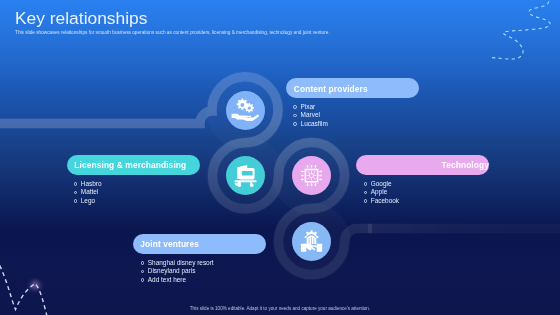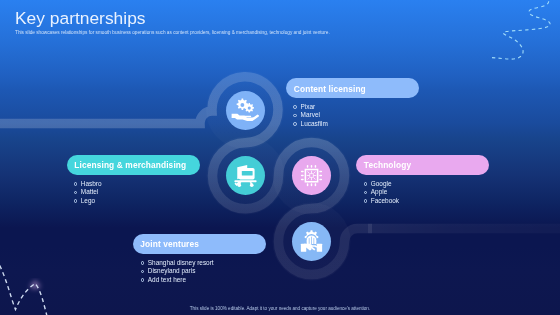--- a/index.html
+++ b/index.html
@@ -58,21 +58,21 @@
     <g fill="none" stroke="#a5e0fb" stroke-width="1.1" stroke-dasharray="3.4 3.2" stroke-linecap="butt" opacity="0.95">
       <path d="M 545 -4 C 553 2 547 6 538 7.5 C 530 9 527 11 530 14 C 534 18 552 19 550 25 C 548 30 516 30 506.5 31.5 C 498 33 508 35.5 515 40 C 522 45 526 52 520.5 56.5 C 515 61 505 58.5 492 57.6"></path>
     </g>
     <g>
       <path fill="none" stroke="#e9b6f2" stroke-width="5" opacity="0.5" filter="url(#softglow)" d="M 31.5 288 L 35.2 283.6 L 38.8 288"></path>
       <path fill="none" stroke="#dbe8fb" stroke-width="1.4" stroke-dasharray="4.1 3.3" stroke-linecap="butt" opacity="0.93" d="M -4 259 C 6 275 10 296 15.5 309.5 C 21 296 28 288 35.2 283.6 C 41 290 44 305 47.5 318"></path>
     </g>
   </svg>
 
   <div class="pill" style="left:286px;top:78px;width:132.5px;background:#8ebbfb;">
-    <span class="pt">Content licensing</span>
+    <span class="pt">Content providers</span>
   </div>
   <div class="items" style="left:293.3px;top:102.5px;">
     <div class="item">
         <span class="dot"></span>
         <span>Pixar</span>
       </div>
     <div class="item">
         <span class="dot"></span>
         <span>Marvel</span>
       </div>
@@ -93,21 +93,21 @@
     <div class="item">
         <span class="dot"></span>
         <span>Mattel</span>
       </div>
     <div class="item">
         <span class="dot"></span>
         <span>Lego</span>
       </div>
   </div>
 
-  <div class="pill" style="left:356px;top:154.8px;width:133px;background:#e9a9ef;">
+  <div class="pill" style="left:356px;top:154.8px;width:133px;background:#e9a9ef;justify-content:flex-end;">
     <span class="pt">Technology</span>
   </div>
   <div class="items" style="left:363.5px;top:179.5px;">
     <div class="item">
         <span class="dot"></span>
         <span>Google</span>
       </div>
     <div class="item">
         <span class="dot"></span>
         <span>Apple</span>
@@ -194,16 +194,16 @@
       <g stroke="#86b8f5" stroke-width="1.15" stroke-linecap="round">
             <path d="M20.3 17.2 v8.9 M24 14.9 v11.2 M27.7 17.2 v8.9"></path>
           </g>
       <rect x="7" y="25.5" width="8.6" height="13" rx="1"></rect>
           <rect x="32.4" y="25.5" width="8.6" height="13" rx="1"></rect>
       <path d="M15.4 25.5 h6.2 l4 2.4 4.8 0 3.2 2.2 -1.6 2 -3-1.8 -4 0 5.2 4 -1.8 2.2 -5.2-3.6 .8 2.4 -2.6 1.2 -6.6-5.2 -2.8-2.2 0-3.6z"></path>
     </g>
       </svg>
   </div>
 
-  <div class="title">Key partnerships</div>
+  <div class="title">Key relationships</div>
   <div class="sub">This slide showcases relationships for smooth business operations such as content providers, licensing &amp; merchandising, technology and joint venture.</div>
   <div class="foot">This slide is 100% editable. Adapt it to your needs and capture your audience's attention.</div>
 </div>
 
 </body></html>

